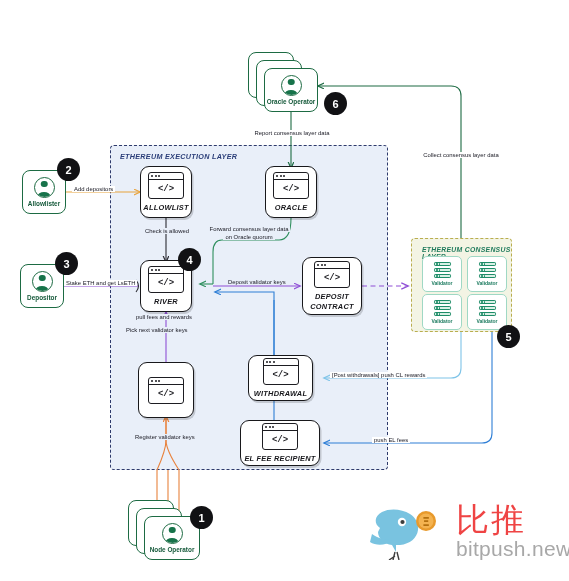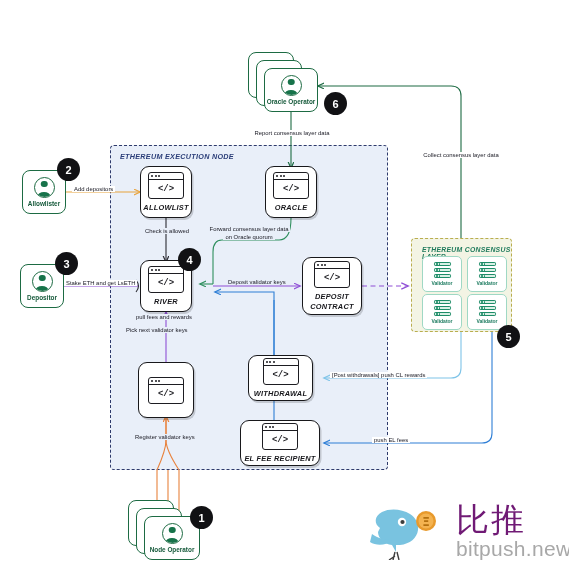--- a/index.html
+++ b/index.html
@@ -61,32 +61,32 @@
 
   
   .elabel{position:absolute;font-size:5.9px;line-height:7.6px;color:#20202a;
           text-align:center;z-index:25;white-space:nowrap;}
   .elabel.wrap{white-space:normal;}
   .elabel .chip{background:#ffffff;padding:0 2px;}
   .elabel.onblue .chip{background:#e9eff9;}
 
   
   #watermark{position:absolute;left:366px;top:500px;width:190px;height:70px;z-index:30;}
-  #watermark .cn{position:absolute;left:90px;top:-2px;font-size:33px;color:#701a75;
+  #watermark .cn{position:absolute;left:90px;top:-2px;font-size:33px;color:#ef4444;
                  letter-spacing:2px;font-family:"DejaVu Sans",sans-serif;}
   #watermark .en{position:absolute;left:90px;top:37px;font-size:21px;color:#a8a8a8;
                  letter-spacing:.3px;}
 </style>
 </head>
 <body>
 
 <div id="stage">
 
   <div class="layerbox" id="exec-layer" style="left:110px;top:145px;width:278px;height:325px;">
-    <span class="lbl">ETHEREUM EXECUTION NODE</span>
+    <span class="lbl">ETHEREUM EXECUTION LAYER</span>
   </div>
 
   <div class="layerbox" id="cons-layer" style="left:411px;top:238px;width:101px;height:94px;">
     <span class="lbl">ETHEREUM CONSENSUS LAYER</span>
   </div>
 
   <svg class="layer" viewBox="0 0 569 581">
     <defs>
       <marker id="aOrange" markerWidth="7" markerHeight="7" refX="5.6" refY="3" orient="auto">
         <path d="M0,0.4 L5.8,3 L0,5.6" fill="none" stroke="#e8a33d" stroke-width="1.1"></path>

